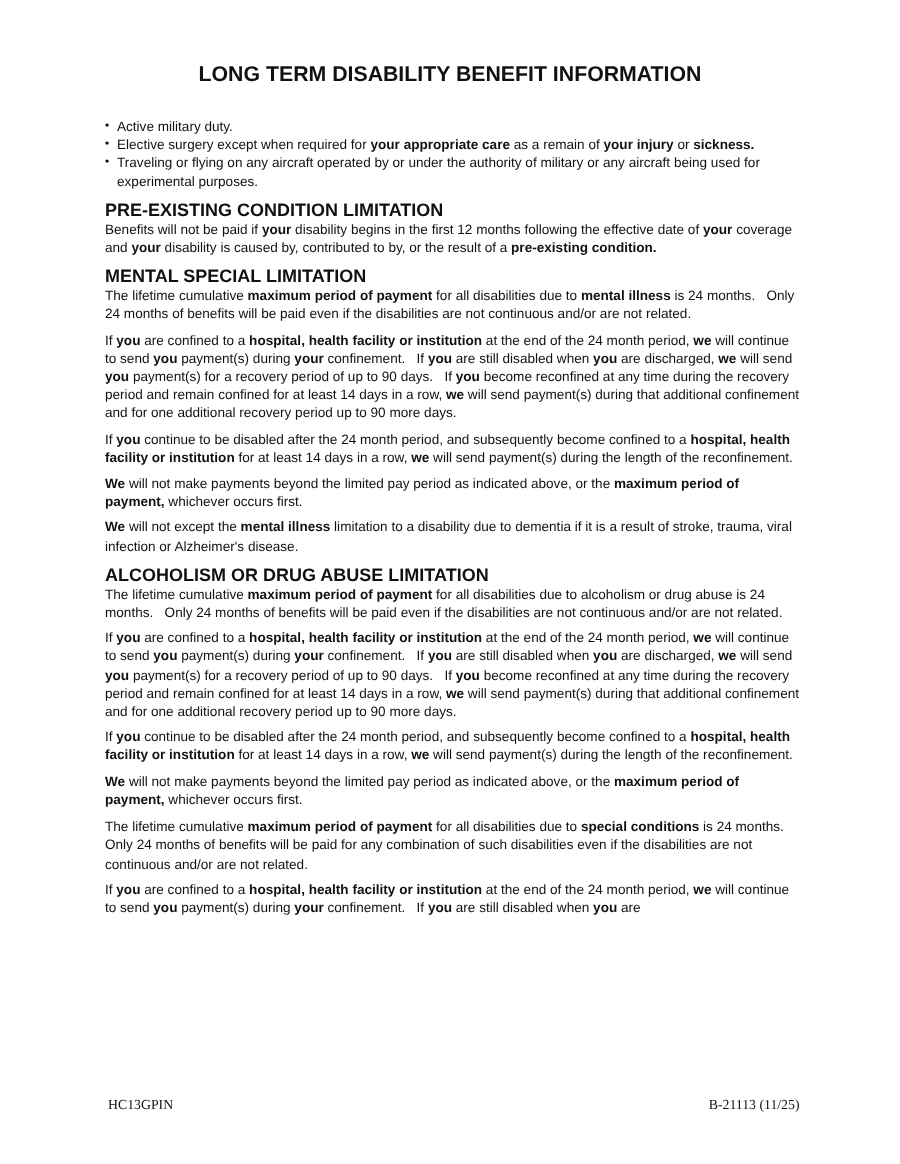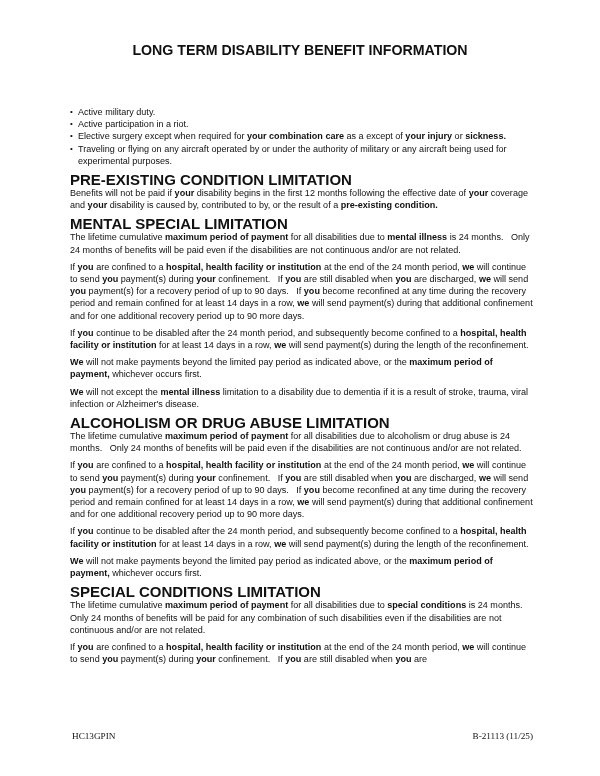--- a/index.html
+++ b/index.html
@@ -1,43 +1,42 @@
 <!DOCTYPE html>
 <html><head>
   <meta charset="utf-8">
   <style>
     html, body { margin: 0; padding: 0; background: #ffffff; }
     body { width: 600px; height: 776px; position: relative; overflow: hidden; font-family: "Liberation Sans", sans-serif; color: #111; }
     .page { position: absolute; left: 0; top: 0; width: 476px; height: 776px; }
     .title { position: absolute; top: 42px; left: 0; width: 600px; text-align: center; font-weight: bold; font-size: 14.2px; letter-spacing: 0; }
-    .content { position: absolute; left: 70px; top: 106px; width: 463px; font-size: 9.05px; line-height: 12.2px; }
+    .content { position: absolute; left: 70px; top: 78px; width: 463px; font-size: 9.05px; line-height: 12.2px; }
     ul.bullets { list-style: none; margin: 0; padding: 0; }
     ul.bullets li { position: relative; padding-left: 8px; }
     ul.bullets li::before { content: "\2022"; position: absolute; left: 0; top: 0; font-size: 8px; }
-    h2 { font-size: 15px; font-weight: bold; margin: 0; line-height: 14px; }
+    h2 { font-size: 12px; font-weight: bold; margin: 0; line-height: 14px; }
     p { margin: 0; }
     .sec { margin-top: 4px; }
     .gap { margin-top: 5px; }
     b { font-weight: bold; }
     .footer { position: absolute; top: 731px; left: 70px; width: 463px; font-size: 9.2px; height: 12px; font-family: Liberation Serif, serif; }
     .footer .l { position: absolute; left: 2px; }
     .footer .c { position: absolute; left: 0; width: 100%; text-align: center; }
     .footer .r { position: absolute; right: 0; }
   </style>
 </head>
 <body>
 
 <div class="page">
   <div class="title">LONG TERM DISABILITY BENEFIT INFORMATION</div>
 
   <div class="content">
     <ul class="bullets" id="exclusions">
         <li><span>Active military duty.</span></li>
-        <li><span>Active participation in a riot.</span></li>
-        <li><span>Elective surgery except when required for </span><b>your combination care</b><span> as a except of </span><b>your injury</b><span> or </span><b>sickness.</b></li>
+        <li><span>Elective surgery except when required for </span><b>your appropriate care</b><span> as a remain of </span><b>your injury</b><span> or </span><b>sickness.</b></li>
         <li><span>Traveling or flying on any aircraft operated by or under the authority of military or any aircraft being used for experimental purposes.</span></li>
       </ul>
     <div id="sections">
         <div class="sec" style="margin-top: 6px;">
           <h2>PRE-EXISTING CONDITION LIMITATION</h2>
           <p><span>Benefits will not be paid if </span><b>your</b><span> disability begins in the first 12 months following the effective date of </span><b>your</b><span> coverage and </span><b>your</b><span> disability is caused by, contributed to by, or the result of a </span><b>pre-existing condition.</b></p>
         </div>
         <div class="sec" style="margin-top: 6px;">
           <h2>MENTAL SPECIAL LIMITATION</h2>
           <p><span>The lifetime cumulative </span><b>maximum period of payment</b><span> for all disabilities due to </span><b>mental illness</b><span> is 24 months.&nbsp;&nbsp; Only 24 months of benefits will be paid even if the disabilities are not continuous and/or are not related.</span></p>
@@ -47,21 +46,20 @@
           <p class="gap"><b>We</b><span> will not except the </span><b>mental illness</b><span> limitation to a disability due to dementia if it is a result of stroke, trauma, viral infection or Alzheimer's disease.</span></p>
         </div>
         <div class="sec" style="margin-top: 6px;">
           <h2>ALCOHOLISM OR DRUG ABUSE LIMITATION</h2>
           <p><span>The lifetime cumulative </span><b>maximum period of payment</b><span> for all disabilities due to alcoholism or drug abuse is 24 months.&nbsp;&nbsp; Only 24 months of benefits will be paid even if the disabilities are not continuous and/or are not related.</span></p>
           <p class="gap"><span>If </span><b>you</b><span> are confined to a </span><b>hospital, health facility or institution</b><span> at the end of the 24 month period, </span><b>we</b><span> will continue to send </span><b>you</b><span> payment(s) during </span><b>your</b><span> confinement.&nbsp;&nbsp; If </span><b>you</b><span> are still disabled when </span><b>you</b><span> are discharged, </span><b>we</b><span> will send </span><b>you</b><span> payment(s) for a recovery period of up to 90 days.&nbsp;&nbsp; If </span><b>you</b><span> become reconfined at any time during the recovery period and remain confined for at least 14 days in a row, </span><b>we</b><span> will send payment(s) during that additional confinement and for one additional recovery period up to 90 more days.</span></p>
           <p class="gap"><span>If </span><b>you</b><span> continue to be disabled after the 24 month period, and subsequently become confined to a </span><b>hospital, health facility or institution</b><span> for at least 14 days in a row, </span><b>we</b><span> will send payment(s) during the length of the reconfinement.</span></p>
           <p class="gap"><b>We</b><span> will not make payments beyond the limited pay period as indicated above, or the </span><b>maximum period of payment,</b><span> whichever occurs first.</span></p>
         </div>
         <div class="sec" style="margin-top: 6px;">
-          <h2>SPECIAL CONDITIONS LIMITATION</h2>
           <p><span>The lifetime cumulative </span><b>maximum period of payment</b><span> for all disabilities due to </span><b>special conditions</b><span> is 24 months. Only 24 months of benefits will be paid for any combination of such disabilities even if the disabilities are not continuous and/or are not related.</span></p>
           <p class="gap"><span>If </span><b>you</b><span> are confined to a </span><b>hospital, health facility or institution</b><span> at the end of the 24 month period, </span><b>we</b><span> will continue to send </span><b>you</b><span> payment(s) during </span><b>your</b><span> confinement.&nbsp;&nbsp; If </span><b>you</b><span> are still disabled when </span><b>you</b><span> are</span></p>
         </div>
       </div>
   </div>
 
   <div class="footer">
     <span class="l">HC13GPIN</span>
     <span class="r">B-21113 (11/25)</span>
   </div>

